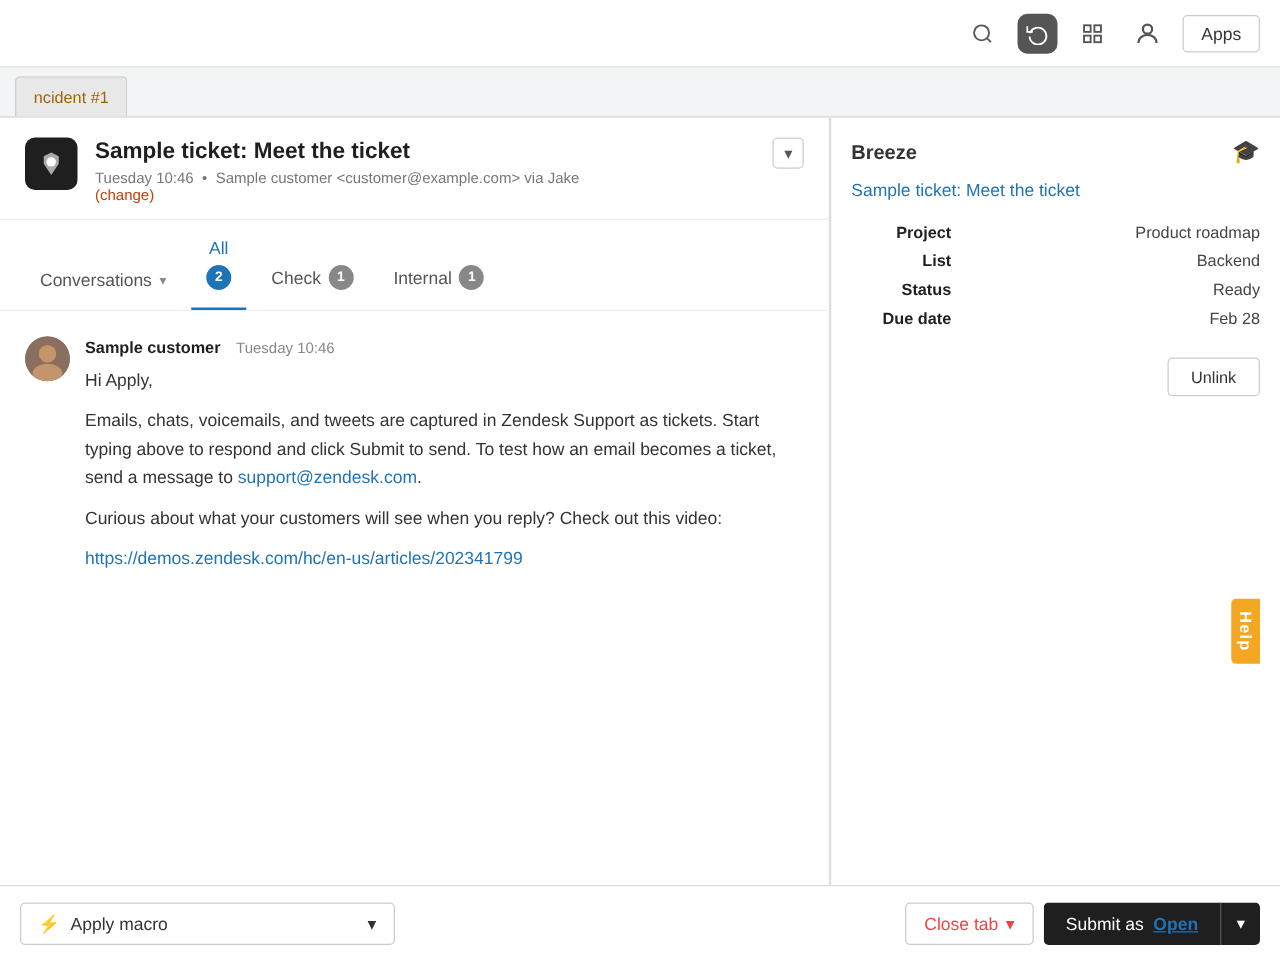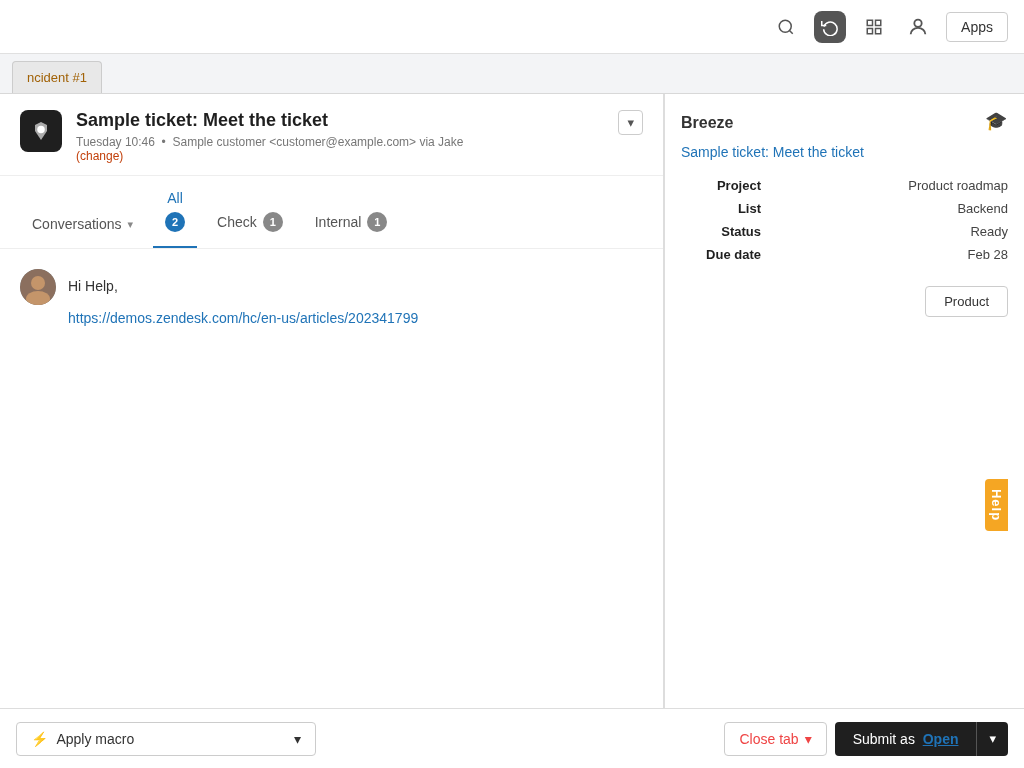--- a/index.html
+++ b/index.html
@@ -233,22 +233,30 @@
     <div class="message-area">
       <div class="message-item">
         <div class="message-user-avatar">
           <svg viewBox="0 0 36 36" xmlns="http://www.w3.org/2000/svg">
             <circle cx="18" cy="18" r="18" fill="#8b6f5e"></circle>
             <circle cx="18" cy="14" r="7" fill="#c4956a"></circle>
             <ellipse cx="18" cy="30" rx="12" ry="8" fill="#c4956a"></ellipse>
           </svg>
         </div>
         <div class="message-content">
+          <div>
+            <span class="message-author">Sample customer</span>
+            <span class="message-author">
+              <span class="timestamp">Tuesday 10:46</span>
+            </span>
+          </div>
           <div class="message-body">
-            <p>Hi Help,</p>
+            <p>Hi Apply,</p>
+            <p>Emails, chats, voicemails, and tweets are captured in Zendesk Support as tickets. Start typing above to respond and click Submit to send. To test how an email becomes a ticket, send a message to <a>support@zendesk.com</a>.</p>
+            <p>Curious about what your customers will see when you reply? Check out this video:</p>
             <a>https://demos.zendesk.com/hc/en-us/articles/202341799</a>
           </div>
         </div>
       </div>
     </div>
   </div>
 
   <div class="right-panel">
     <div class="right-panel-header">
       <span class="right-panel-title">Breeze</span>
@@ -271,21 +279,21 @@
         <tr>
           <td>Status</td>
           <td>Ready</td>
         </tr>
         <tr>
           <td>Due date</td>
           <td>Feb 28</td>
         </tr>
       </tbody>
         </table>
-      <button class="unlink-btn">Product</button>
+      <button class="unlink-btn">Unlink</button>
     </div>
 
     <div style="position:relative; flex:1;">
       <div class="help-button">Help</div>
     </div>
   </div>
 
 </div>
 
 <div class="bottom-bar">

